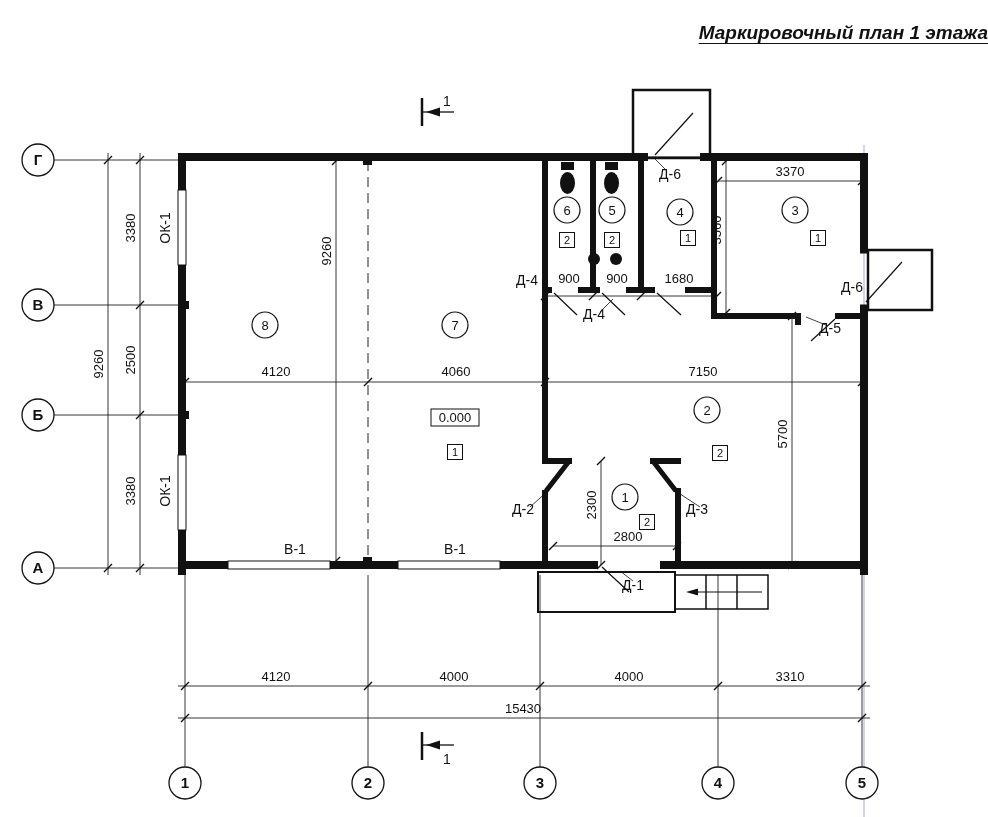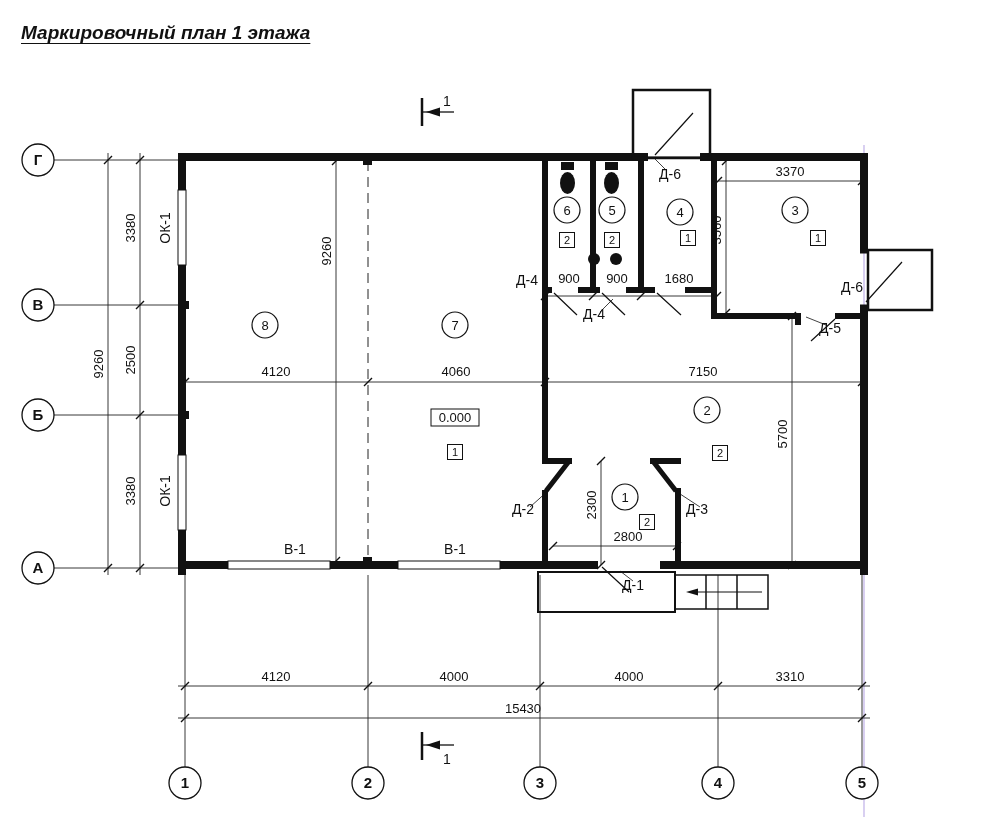--- a/index.html
+++ b/index.html
@@ -1,18 +1,18 @@
 <!DOCTYPE html>
 <html><head>
 <meta charset="utf-8">
 <style>
   html,body{margin:0;padding:0;background:#fff;}
   .canvas{position:relative;width:988px;height:817px;background:#fff;overflow:hidden;
           font-family:"Liberation Sans",sans-serif;}
-  .title{position:absolute;top:22px;left:0;right:0;text-align:left;
+  .title{position:absolute;top:22px;left:0;right:0;text-align:right;
          font:italic 700 19px "Liberation Sans",sans-serif;color:#111;padding-left:21px;}
   .title span{text-decoration:underline;text-underline-offset:4px;}
   svg{position:absolute;top:0;left:0;}
   text{font-family:"Liberation Sans",sans-serif;fill:#111;}
   .d13{font-size:13px;text-anchor:middle;}
   .d14{font-size:14px;text-anchor:middle;}
   .d15{font-size:15px;text-anchor:middle;font-weight:600;}
   .d11{font-size:11px;text-anchor:middle;}
 </style>
 </head>

